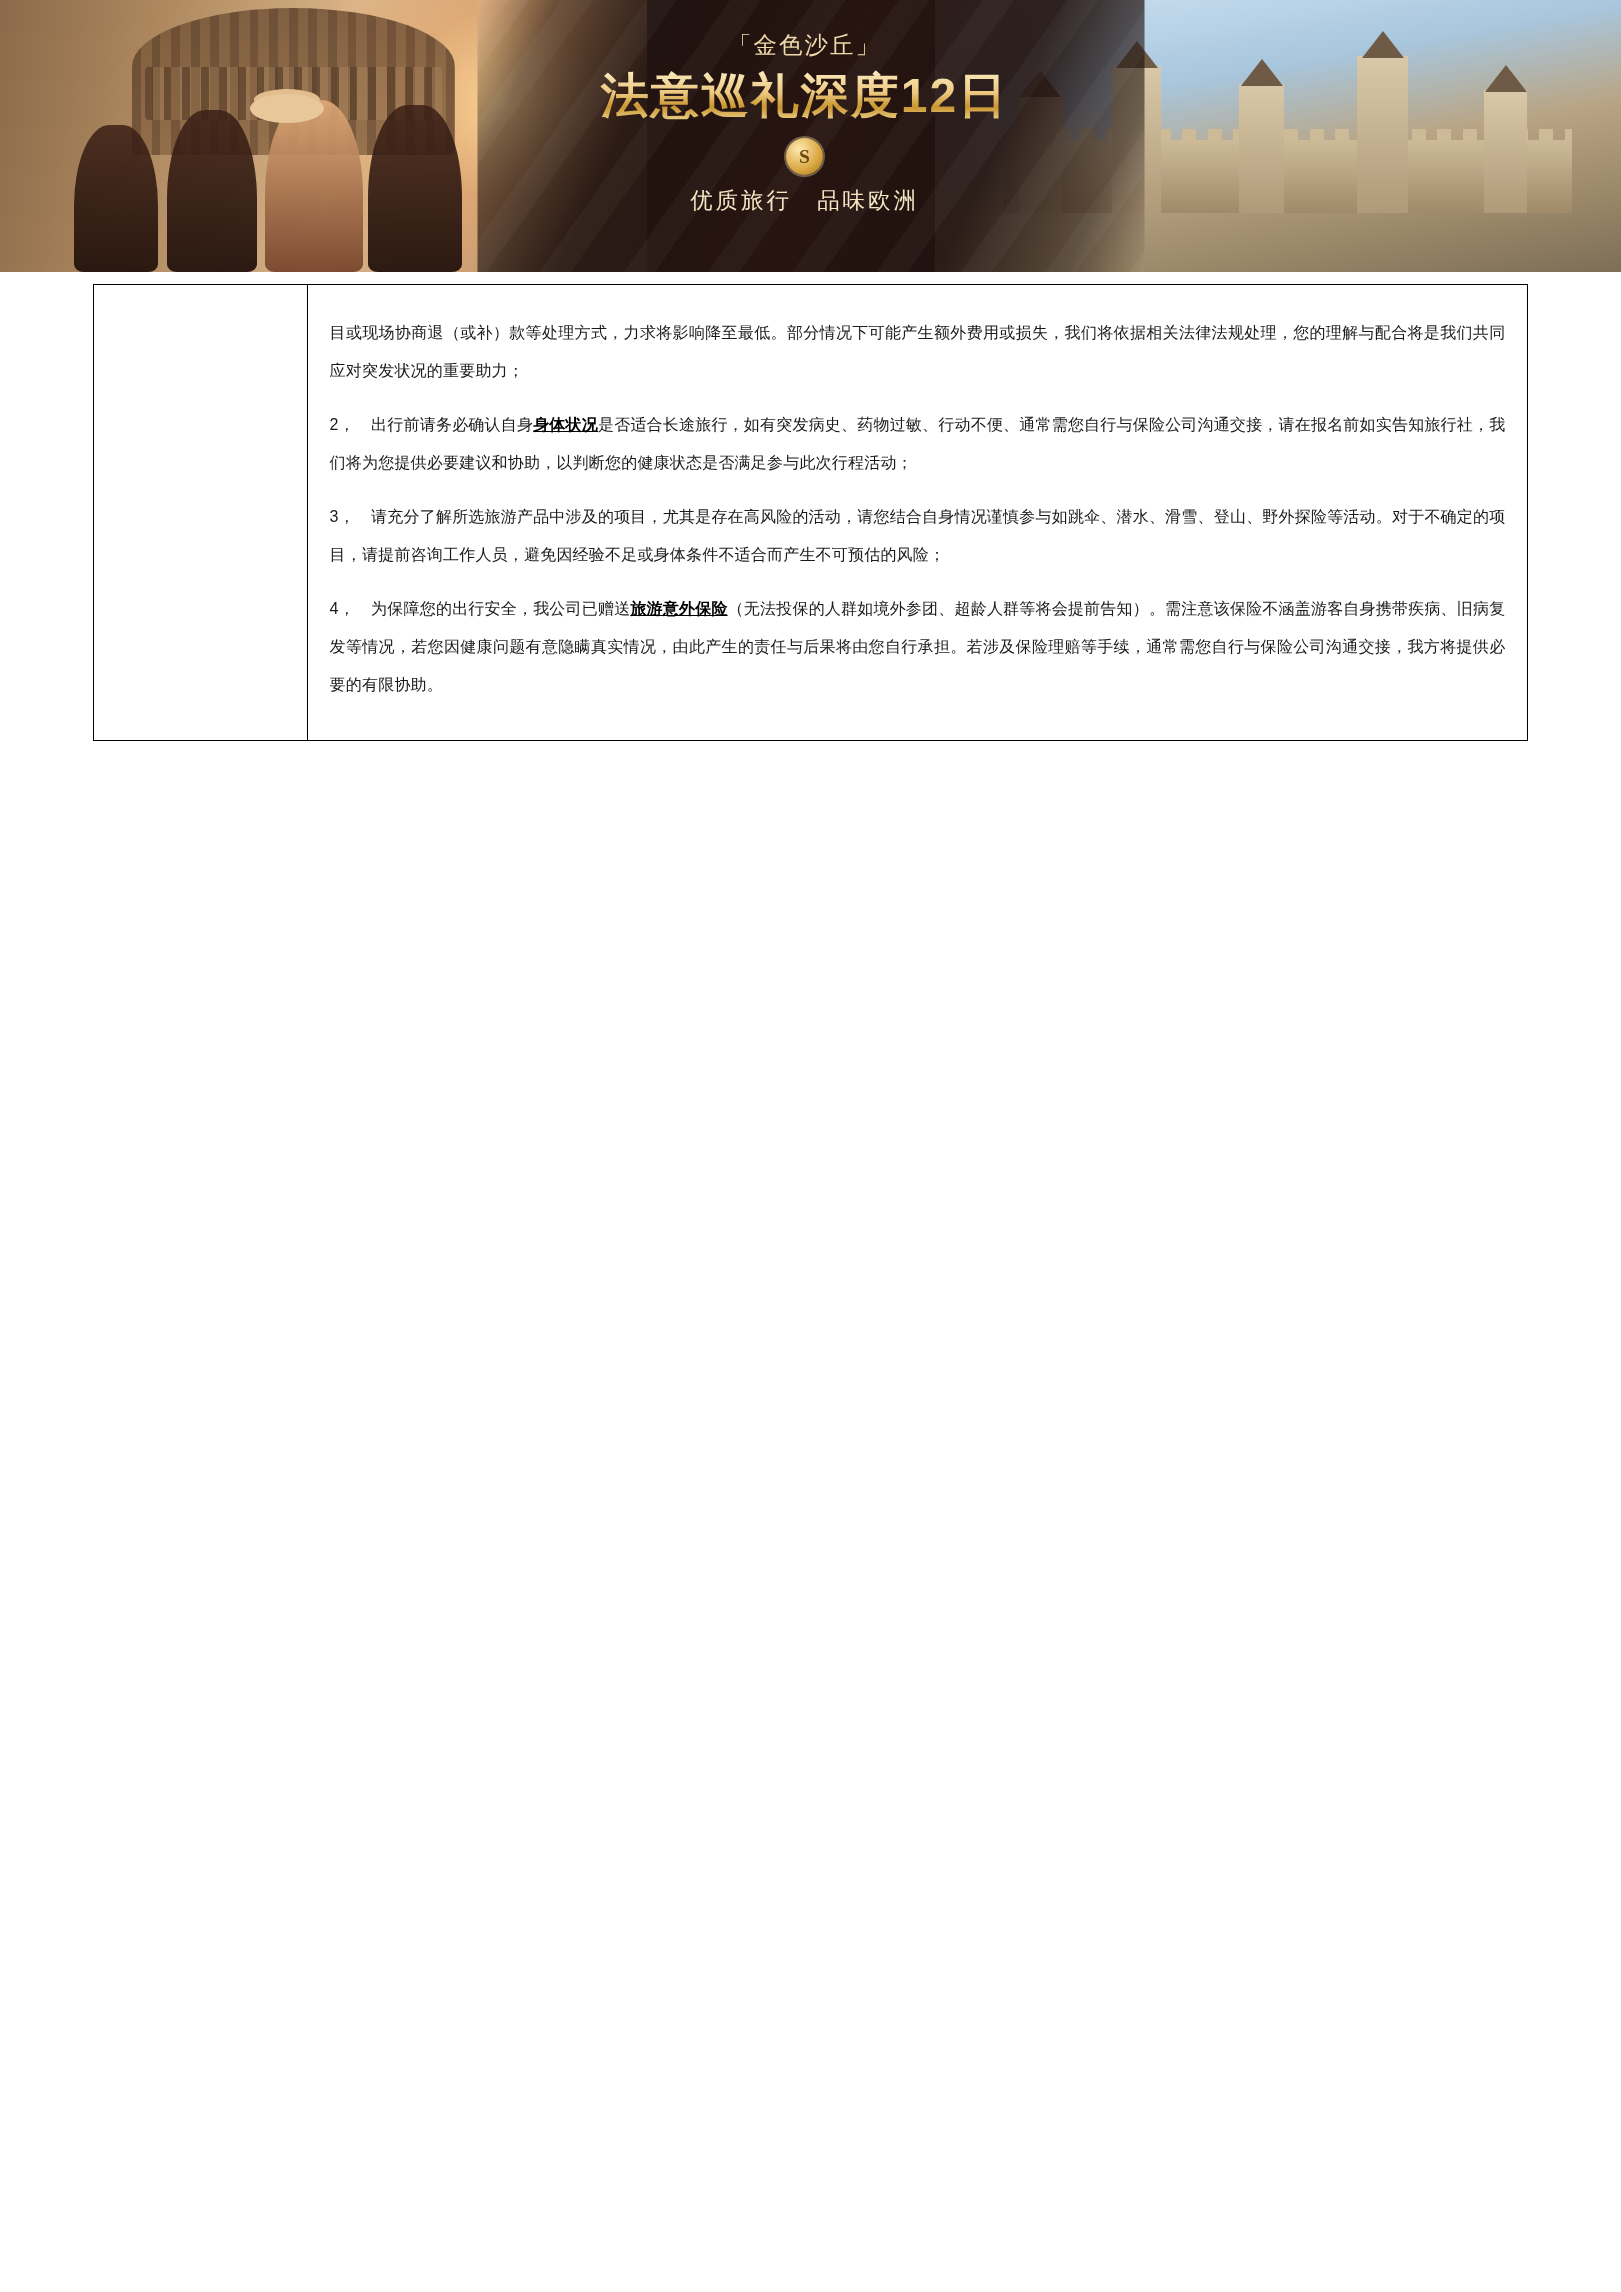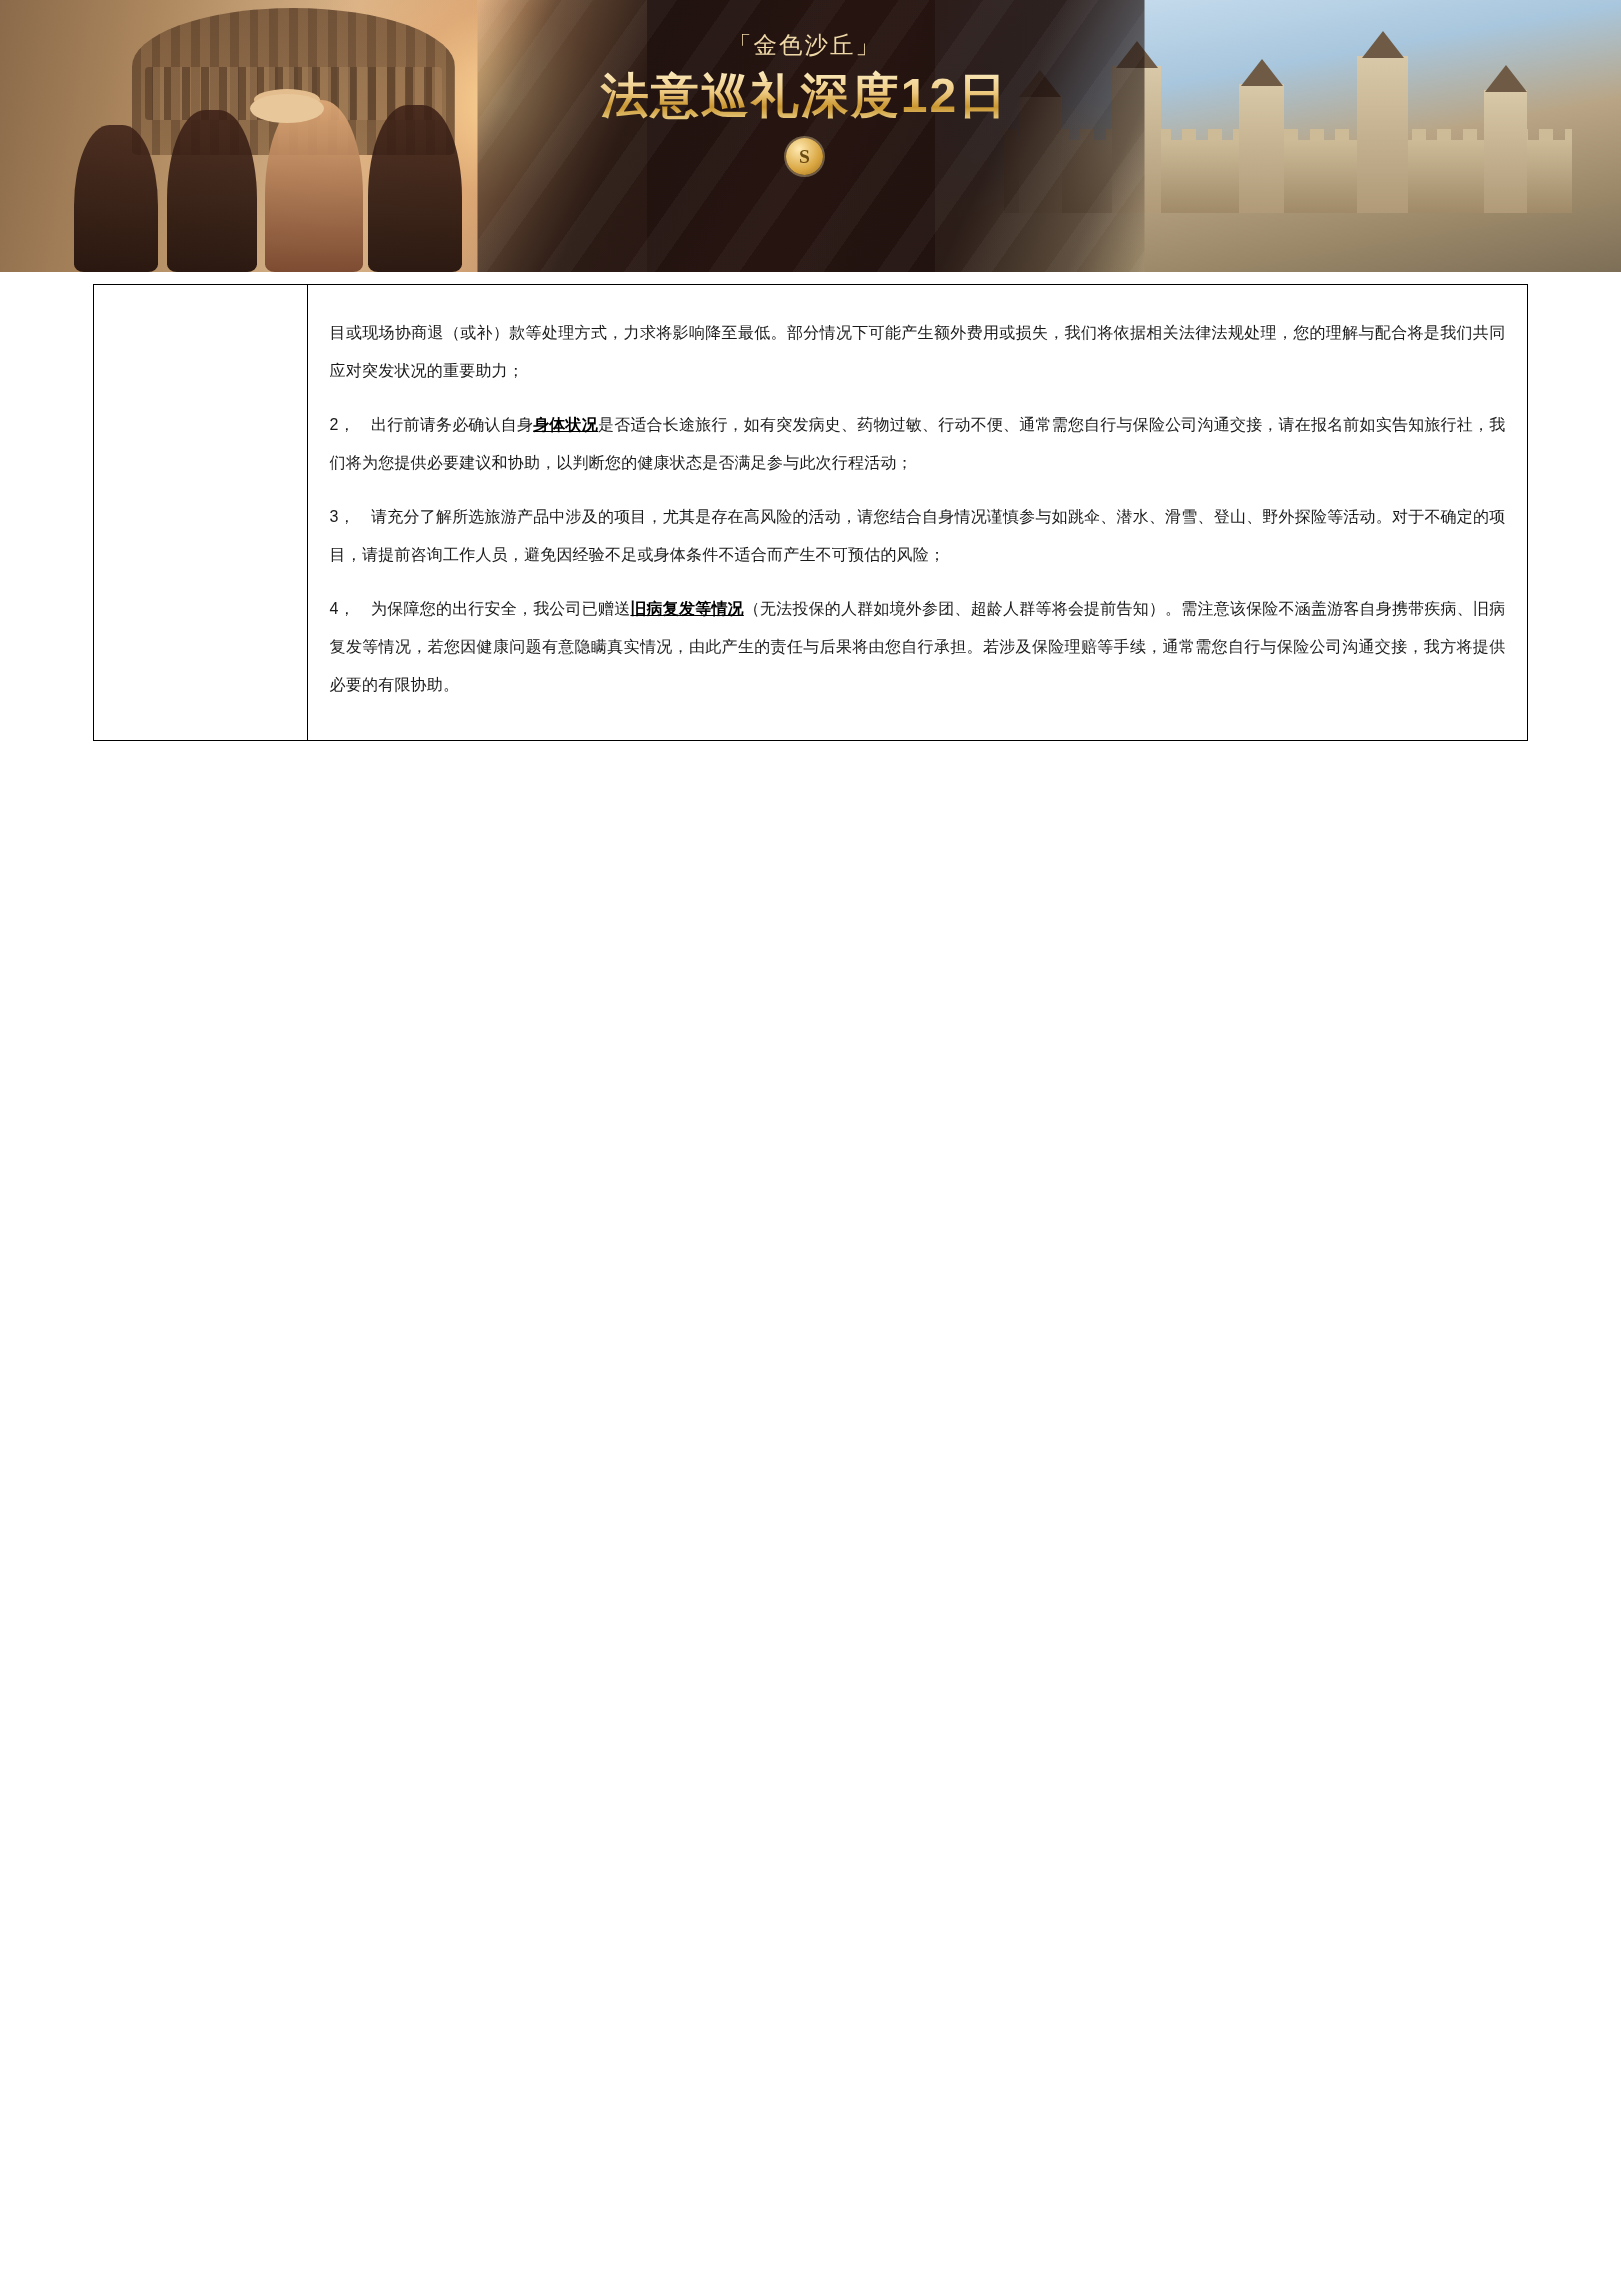--- a/index.html
+++ b/index.html
@@ -244,20 +244,21 @@
       <div class="tower t5"></div>
     </div>
   </div>
 
   <div class="banner-center"></div>
 
   <div class="banner-text">
     <div class="banner-sub-top">「金色沙丘」</div>
     <div class="banner-title">法意巡礼深度12日</div>
     <div class="coin"></div>
+    <div class="banner-sub-bottom">优质旅行　品味欧洲</div>
   </div>
 </div>
 
 <div class="doc">
   <div class="table-wrap">
     <div class="cell-left"></div>
     <div class="cell-right">
 
       <p class="para">
         <span>目或现场协商退（或补）款等处理方式，力求将影响降至最低。部分情况下可能产生额外费用或损失，我们将依据相关法律法规处理，您的理解与配合将是我们共同应对突发状况的重要助力；</span>
@@ -265,19 +266,19 @@
 
       <p class="para">
         <span>2，　出行前请务必确认自身</span><span class="hl">身体状况</span><span>是否适合长途旅行，如有突发病史、药物过敏、行动不便、通常需您自行与保险公司沟通交接，请在报名前如实告知旅行社，我们将为您提供必要建议和协助，以判断您的健康状态是否满足参与此次行程活动；</span>
       </p>
 
       <p class="para">
         <span>3，　请充分了解所选旅游产品中涉及的项目，尤其是存在高风险的活动，请您结合自身情况谨慎参与如跳伞、潜水、滑雪、登山、野外探险等活动。对于不确定的项目，请提前咨询工作人员，避免因经验不足或身体条件不适合而产生不可预估的风险；</span>
       </p>
 
       <p class="para">
-        <span>4，　为保障您的出行安全，我公司已赠送</span><span class="hl">旧病复发等情况</span><span>（无法投保的人群如境外参团、超龄人群等将会提前告知）。需注意该保险不涵盖游客自身携带疾病、旧病复发等情况，若您因健康问题有意隐瞒真实情况，由此产生的责任与后果将由您自行承担。若涉及保险理赔等手续，通常需您自行与保险公司沟通交接，我方将提供必要的有限协助。</span>
+        <span>4，　为保障您的出行安全，我公司已赠送</span><span class="hl">旅游意外保险</span><span>（无法投保的人群如境外参团、超龄人群等将会提前告知）。需注意该保险不涵盖游客自身携带疾病、旧病复发等情况，若您因健康问题有意隐瞒真实情况，由此产生的责任与后果将由您自行承担。若涉及保险理赔等手续，通常需您自行与保险公司沟通交接，我方将提供必要的有限协助。</span>
       </p>
 
     </div>
   </div>
 </div>
 
 
 </body></html>

